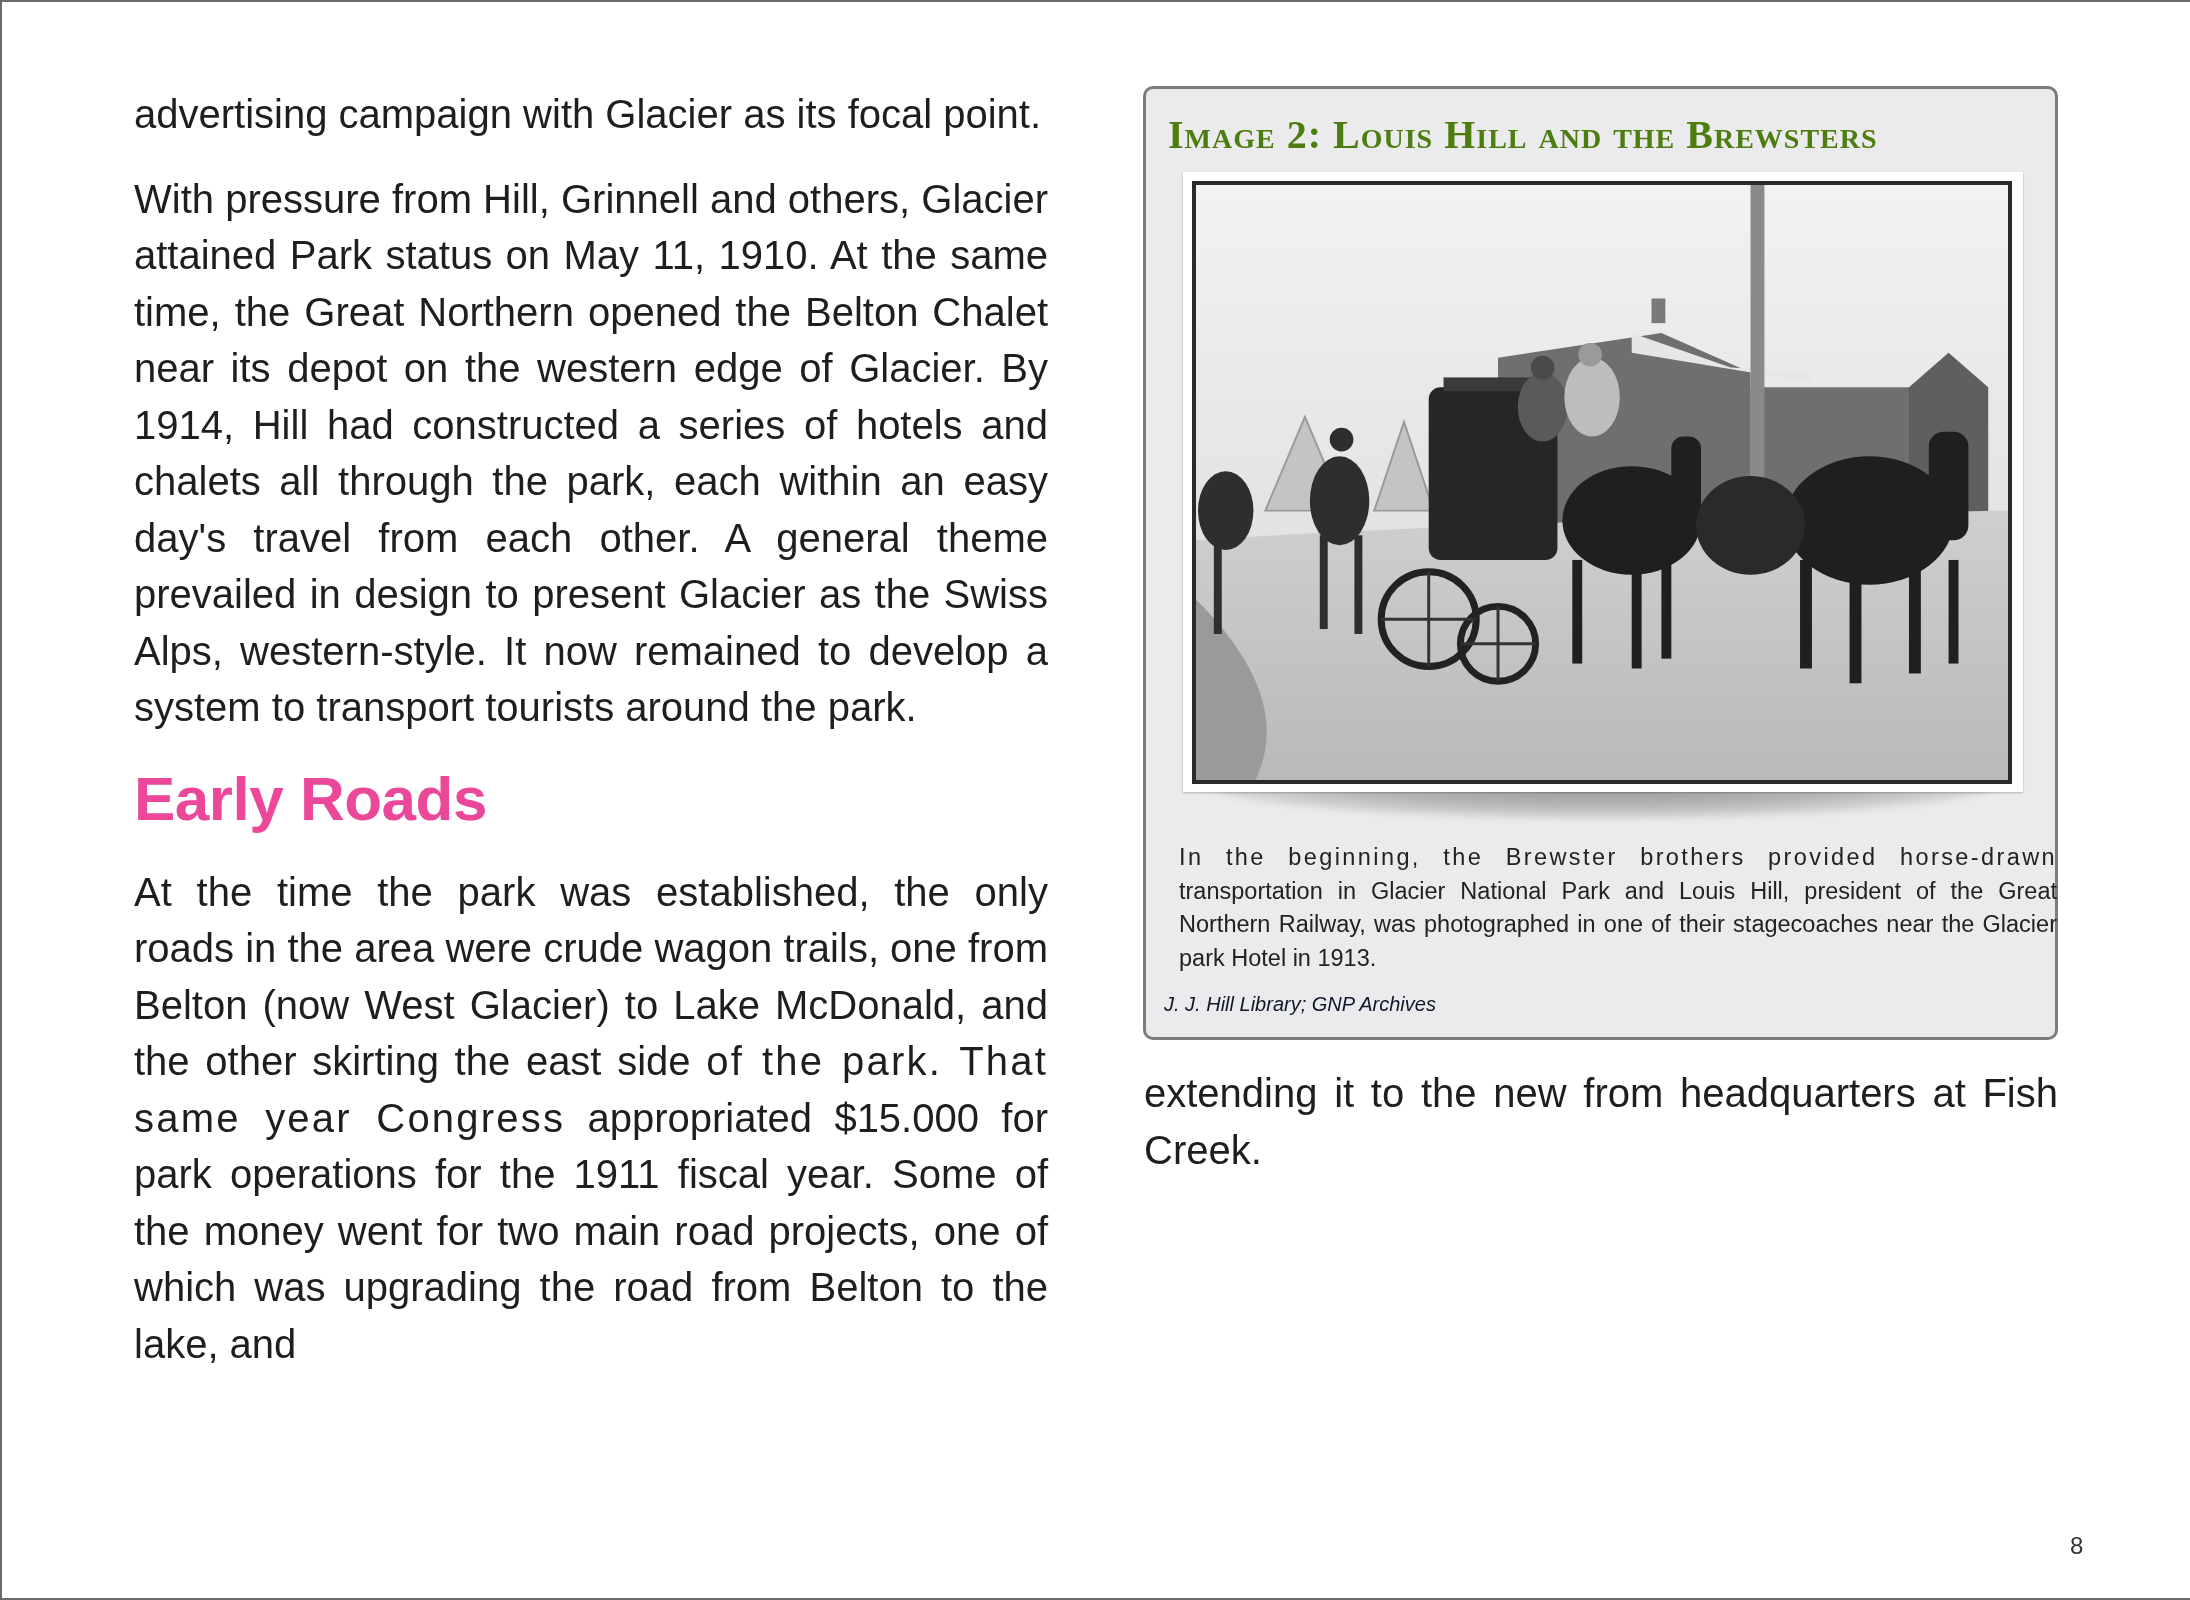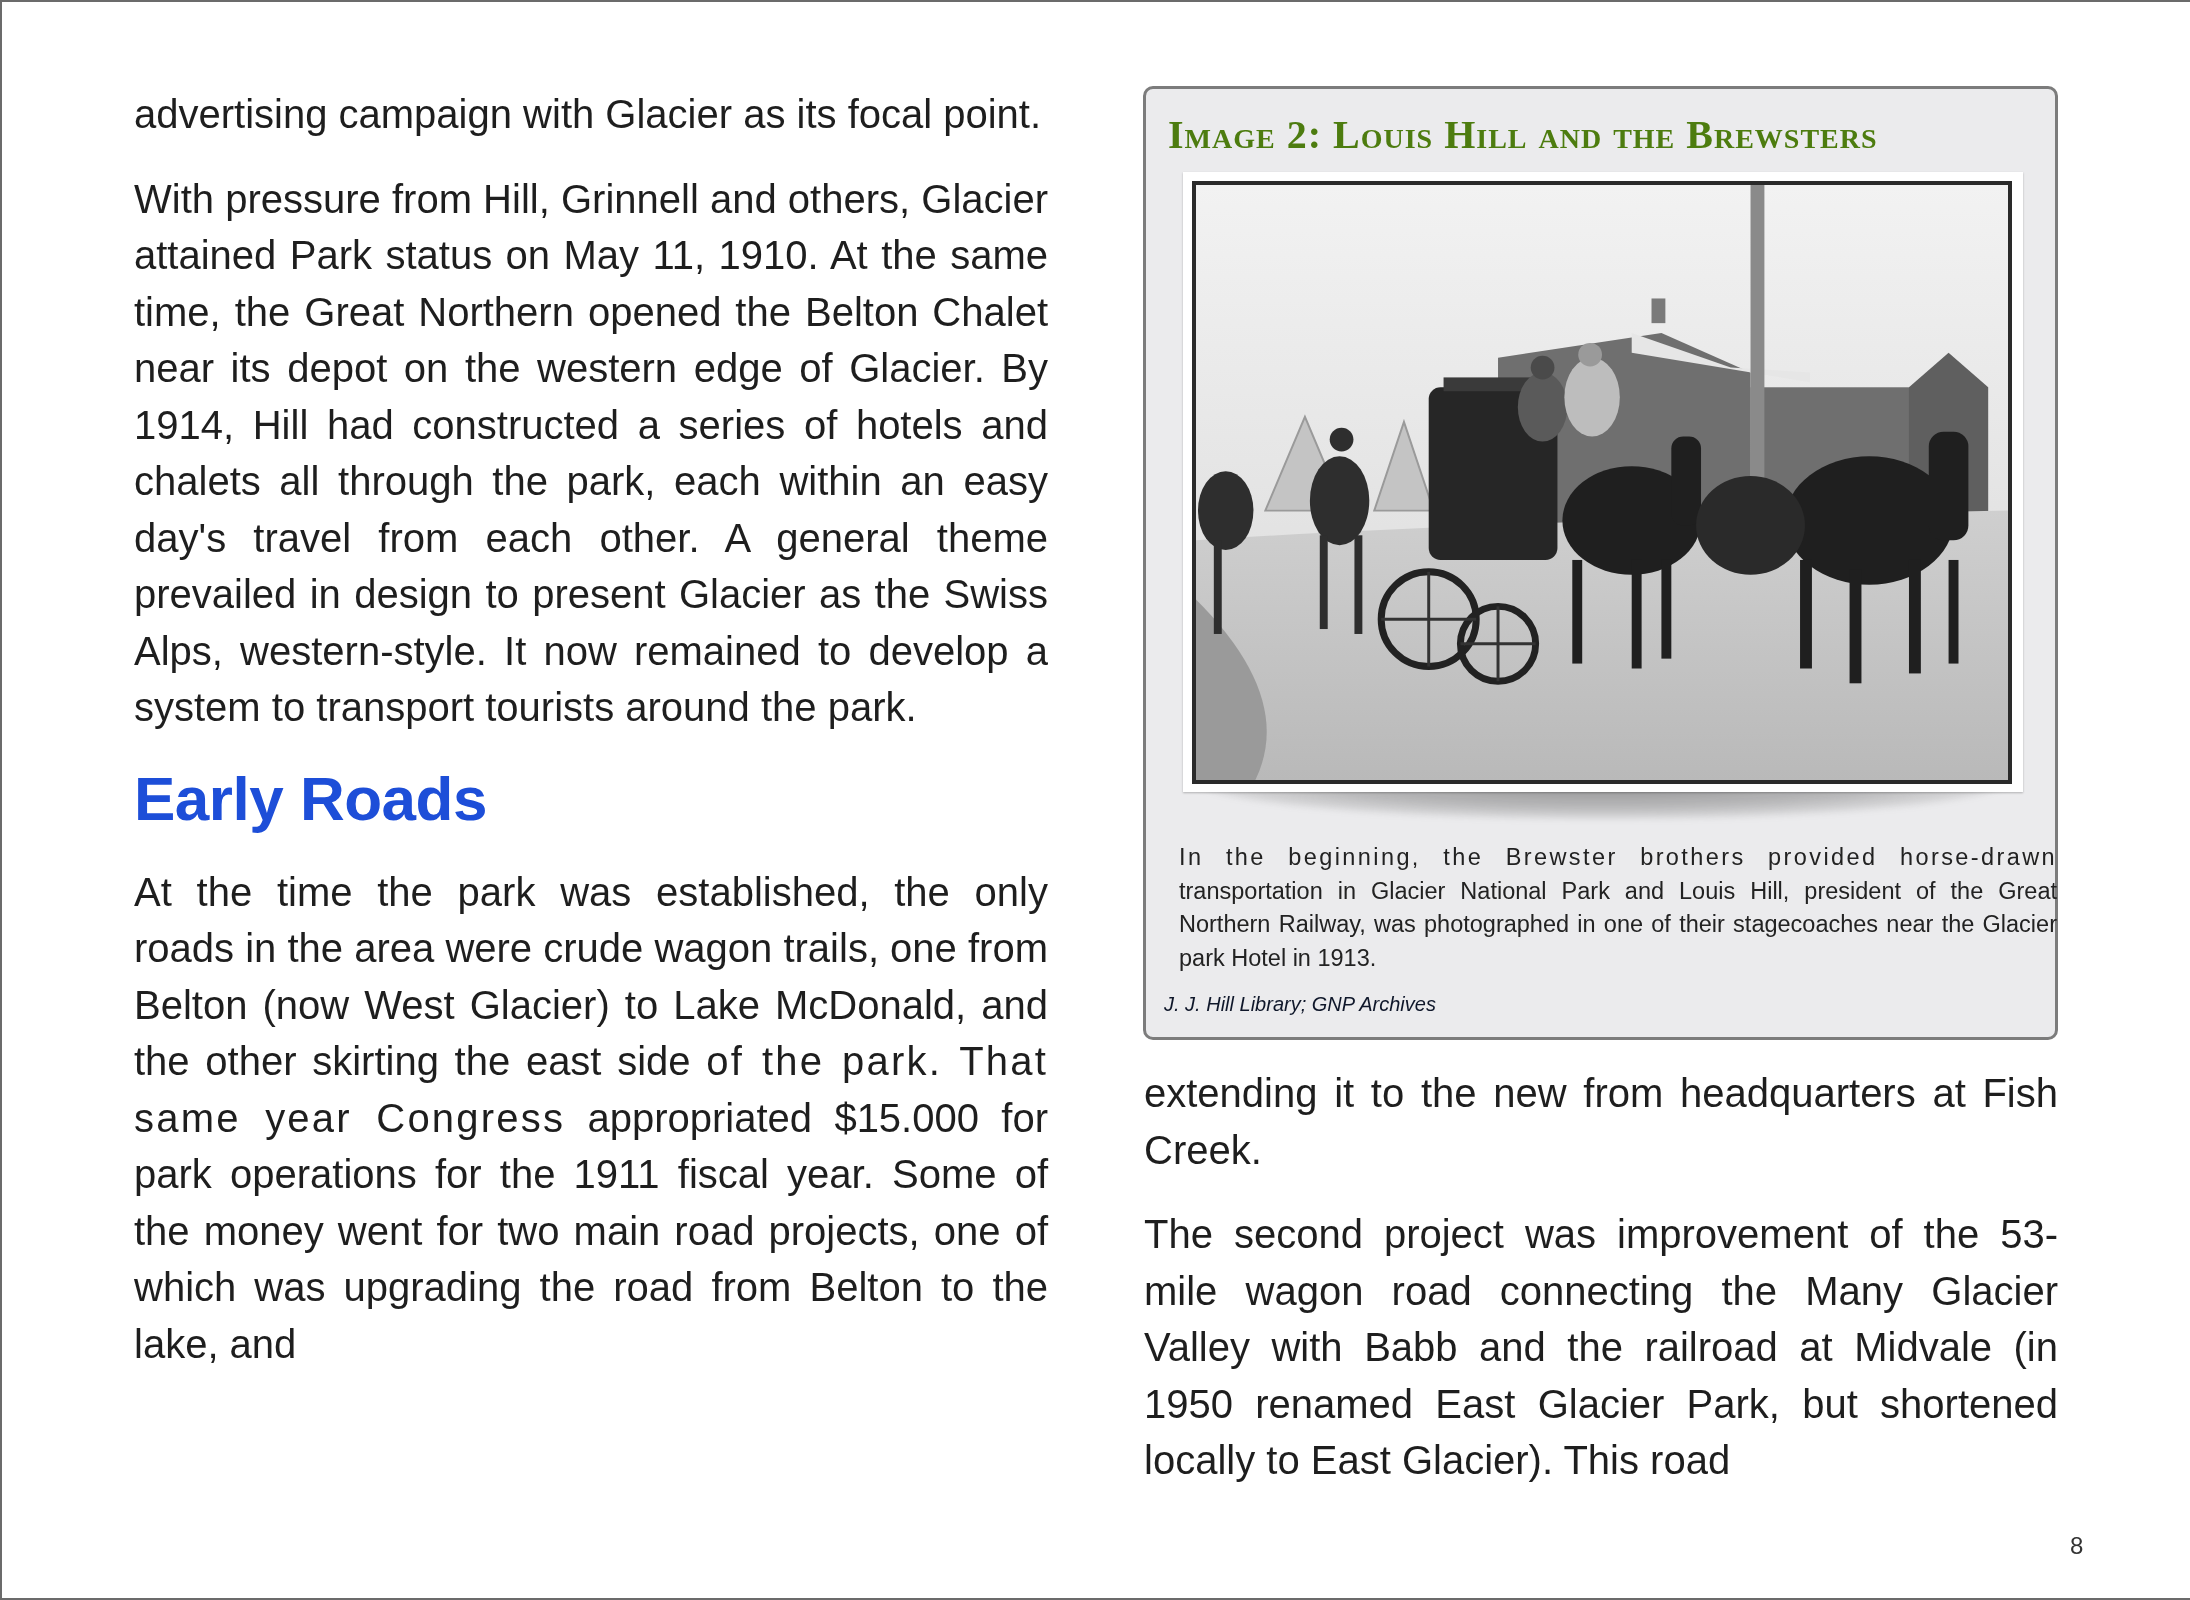--- a/index.html
+++ b/index.html
@@ -10,21 +10,21 @@
     }
     .col {
       position: absolute; font-family: "Liberation Sans", sans-serif;
       color: #1e1e1e; font-size: 40px; line-height: 56.5px;
     }
     .col p { margin: 0 0 28px 0; text-align: justify; text-align-last: left; }
     .col-left { left: 132px; top: 84px; width: 914px; }
     .col-right { left: 1142px; top: 1063px; width: 914px; }
     .heading {
       font-family: "Liberation Sans", sans-serif; font-weight: bold;
-      font-size: 62px; line-height: 70px; margin: 4px 0 30px 0; color: #1d4ed8;
+      font-size: 62px; line-height: 70px; margin: 4px 0 30px 0; color: #ec4899;
       letter-spacing: -0.5px;
     }
     .tracked { letter-spacing: 2.2px; }
 
     .figure-box {
       position: absolute; left: 1141px; top: 84px; width: 915px; height: 954px;
       background: #ebebed; border: 3px solid #7c7c7c; border-radius: 10px;
       box-sizing: border-box;
     }
     .figure-title {
@@ -158,17 +158,16 @@
         </svg>
       </div>
     </div>
 
     <div class="caption"><span class="first">In the beginning, the Brewster brothers provided horse-drawn</span> <span>transportation in Glacier National Park and Louis Hill, president of the Great Northern Railway, was photographed in one of their stagecoaches near the Glacier park Hotel in 1913.</span></div>
     <div class="credit">J. J. Hill Library; GNP Archives</div>
   </div>
 
   <div class="col col-right">
     <p>extending it to the new from headquarters at Fish Creek.</p>
-    <p>The second project was improvement of the 53-mile wagon road connecting the Many Glacier Valley with Babb and the railroad at Midvale (in 1950 renamed East Glacier Park, but shortened locally to East Glacier). This road</p>
   </div>
 
   <div class="page-number">8</div>
 </div>
 
 </body></html>

